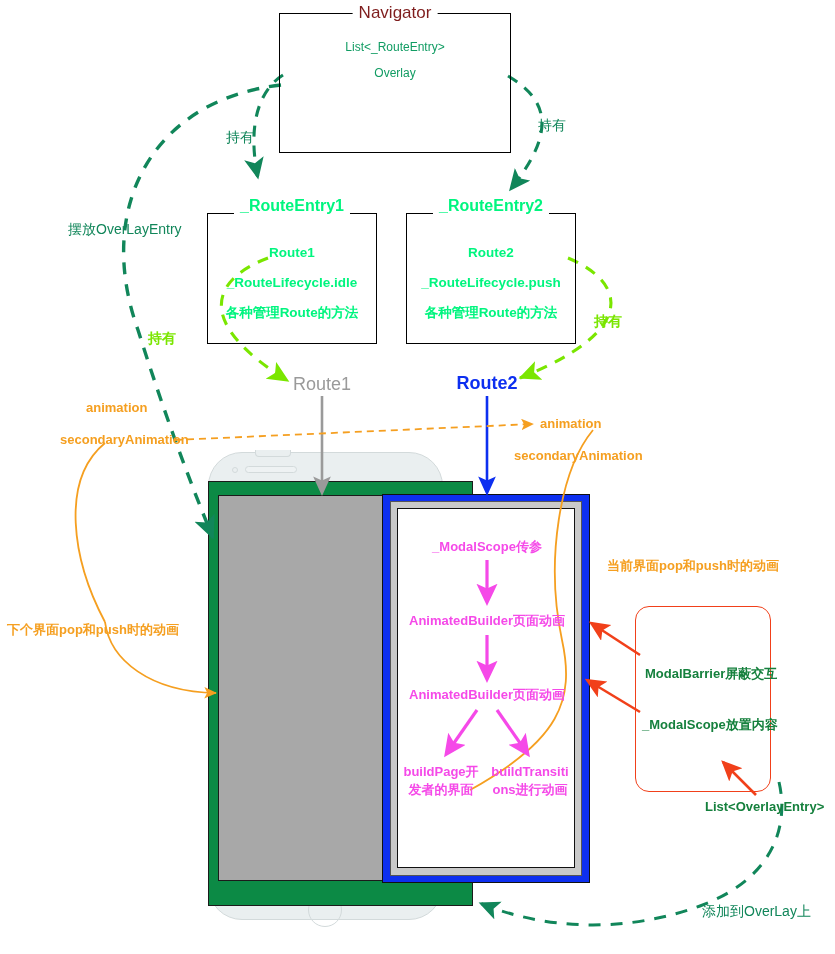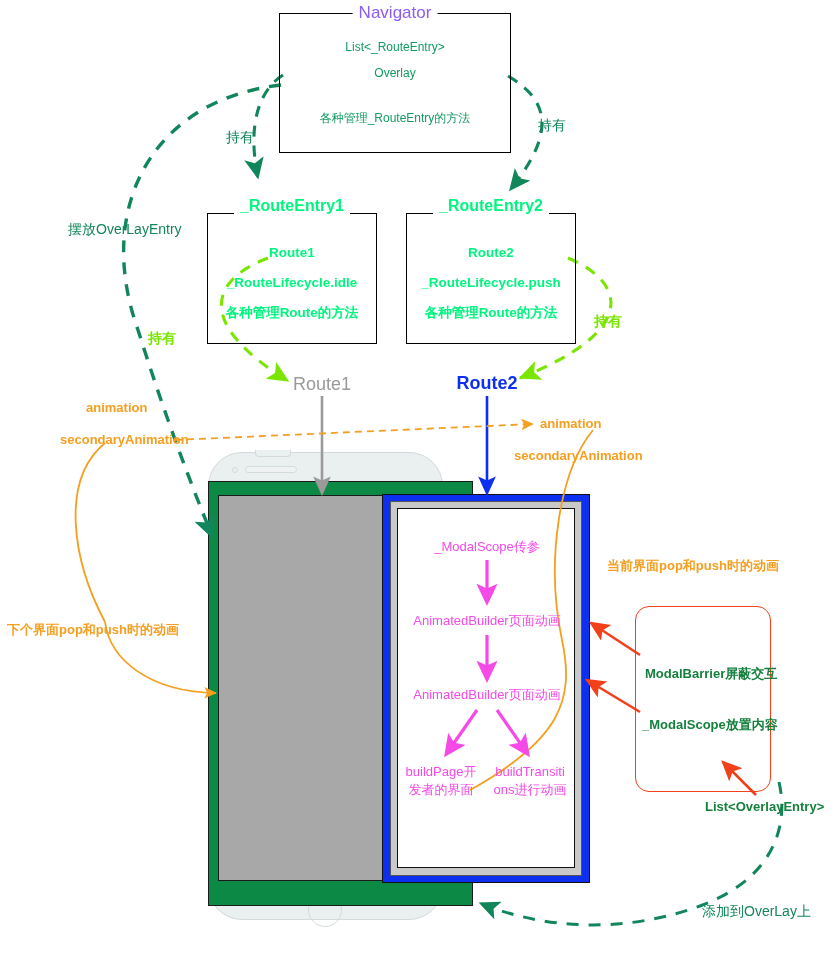--- a/index.html
+++ b/index.html
@@ -10,38 +10,38 @@
   }
   #stage{position:absolute;left:0;top:0;width:835px;height:954px;}
   svg.layer{position:absolute;left:0;top:0;width:835px;height:954px;overflow:visible;}
   .txt{position:absolute;white-space:nowrap;line-height:1.15;}
   .ctr{transform:translateX(-50%);}
 
   
   .clsbox{position:absolute;border:1.6px solid #000;background:transparent;box-sizing:border-box;}
   .clstitle{position:absolute;background:#fff;padding:0 6px;transform:translateX(-50%);}
 
-  .t-nav{color:#8b5cf6;font-size:17px;}
+  .t-nav{color:#7f1d1d;font-size:17px;}
   .nav-line{color:#119c63;font-size:12px;}
   .t-re{color:#00f57f;font-size:16px;font-weight:bold;}
   .re-line{color:#00f57f;font-size:13.5px;font-weight:bold;}
 
   
   .route1-label{color:#9a9a9a;font-size:18px;}
   .route2-label{color:#0d2ff0;font-size:18px;font-weight:bold;}
 
   
   .teal-lab{color:#11865a;font-size:14px;}
   .green-lab{color:#7ae600;font-size:14px;font-weight:bold;}
 
   
   .orange-lab{color:#f59f20;font-size:13px;font-weight:bold;}
 
   
-  .mag{color:#f549e8;font-size:13px;text-align:center;}
+  .mag{color:#f549e8;font-size:13px;text-align:center;font-weight:bold;}
 
   
   .redbox{position:absolute;border:1.6px solid #f1401a;border-radius:14px;box-sizing:border-box;background:transparent;}
   .red-lab{color:#15803d;font-size:13px;font-weight:bold;}
 
   
   #phone-body{
     position:absolute;left:208px;top:452px;width:235px;height:468px;
     background:#eaeff0;border:1.6px solid #d3dadb;border-radius:34px;box-sizing:border-box;
   }
@@ -135,21 +135,20 @@
     <line x1="487" y1="560" x2="487" y2="601" stroke="#f549e8" stroke-width="3.2" marker-end="url(#ah-mag)"></line>
     <line x1="487" y1="635" x2="487" y2="678" stroke="#f549e8" stroke-width="3.2" marker-end="url(#ah-mag)"></line>
     <line x1="477" y1="710" x2="447" y2="753" stroke="#f549e8" stroke-width="3.2" marker-end="url(#ah-mag)"></line>
     <line x1="497" y1="710" x2="527" y2="753" stroke="#f549e8" stroke-width="3.2" marker-end="url(#ah-mag)"></line>
   </svg>
 
   <div class="clsbox" style="left:279px;top:13px;width:232px;height:140px;"></div>
   <div class="clstitle t-nav" style="left:395px;top:3px;">Navigator</div>
   <div class="txt nav-line ctr" style="left:395px;top:41px;">List&lt;_RouteEntry&gt;</div>
   <div class="txt nav-line ctr" style="left:395px;top:67px;">Overlay</div>
-  <div class="txt nav-line ctr" style="left:395px;top:112px;">各种管理_RouteEntry的方法</div>
 
   <div class="clsbox" style="left:207px;top:213px;width:170px;height:131px;"></div>
   <div class="clstitle t-re" style="left:292px;top:197px;">_RouteEntry1</div>
   <div class="txt re-line ctr" style="left:292px;top:245px;">Route1</div>
   <div class="txt re-line ctr" style="left:292px;top:275px;">_RouteLifecycle.idle</div>
   <div class="txt re-line ctr" style="left:292px;top:305px;">各种管理Route的方法</div>
 
   <div class="clsbox" style="left:406px;top:213px;width:170px;height:131px;"></div>
   <div class="clstitle t-re" style="left:491px;top:197px;">_RouteEntry2</div>
   <div class="txt re-line ctr" style="left:491px;top:245px;">Route2</div>

